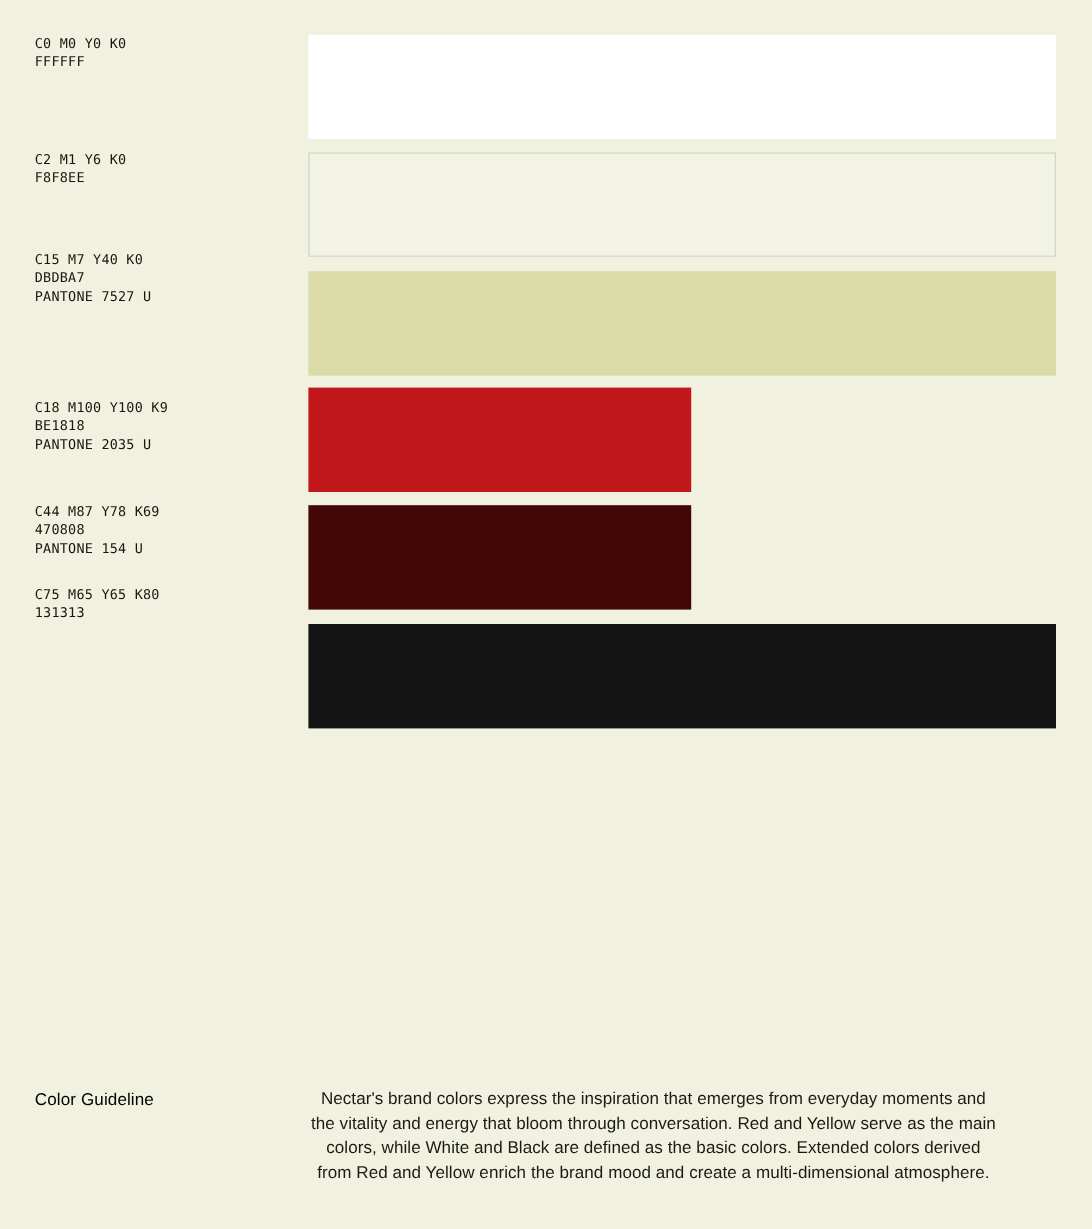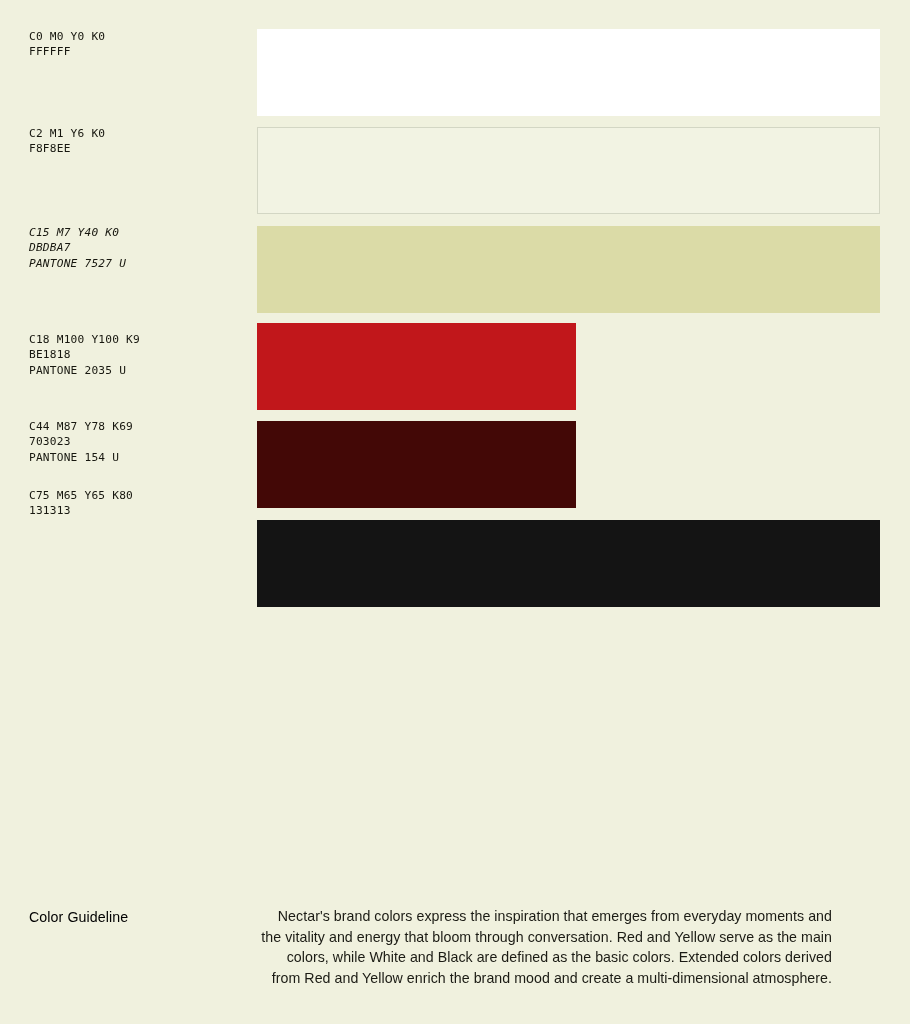--- a/index.html
+++ b/index.html
@@ -80,47 +80,47 @@
   }
   .guideline-body {
     position: absolute;
     left: 257px;
     top: 3px;
     width: 575px;
     font-size: 14.2px;
     line-height: 20.5px;
     color: #1b1b14;
     letter-spacing: 0.05px;
-    text-align: right;
+    text-align: center;
   }
 </style>
 </head>
 <body>
 
 <div class="page">
 
   <div class="swatch-list">
       <div class="swatch-row" style="top: 0px;">
         <div class="swatch-label" style="top: 29px;"><span class="line">C0 M0 Y0 K0</span><span class="line">FFFFFF</span></div>
         <div class="swatch-chip" style="top: 29px; width: 623px; height: 87px; background: rgb(255, 255, 255);"></div>
       </div>
       <div class="swatch-row" style="top: 0px;">
         <div class="swatch-label" style="top: 126px;"><span class="line">C2 M1 Y6 K0</span><span class="line">F8F8EE</span></div>
         <div class="swatch-chip bordered" style="top: 127px; width: 623px; height: 87px; background: rgb(242, 243, 227); border-color: rgb(211, 214, 196);"></div>
       </div>
       <div class="swatch-row" style="top: 0px;">
-        <div class="swatch-label" style="top: 225px; font-style: italic;"><span class="line">C15 M7 Y40 K0</span><span class="line">DBDBA7</span><span class="line">PANTONE 7527 U</span></div>
+        <div class="swatch-label" style="top: 209px;"><span class="line">C15 M7 Y40 K0</span><span class="line">DBDBA7</span><span class="line">PANTONE 7527 U</span></div>
         <div class="swatch-chip" style="top: 226px; width: 623px; height: 87px; background: rgb(219, 219, 167);"></div>
       </div>
       <div class="swatch-row" style="top: 0px;">
         <div class="swatch-label" style="top: 332px;"><span class="line">C18 M100 Y100 K9</span><span class="line">BE1818</span><span class="line">PANTONE 2035 U</span></div>
         <div class="swatch-chip" style="top: 323px; width: 319px; height: 87px; background: rgb(193, 23, 27);"></div>
       </div>
       <div class="swatch-row" style="top: 0px;">
-        <div class="swatch-label" style="top: 419px;"><span class="line">C44 M87 Y78 K69</span><span class="line">703023</span><span class="line">PANTONE 154 U</span></div>
+        <div class="swatch-label" style="top: 419px;"><span class="line">C44 M87 Y78 K69</span><span class="line">470808</span><span class="line">PANTONE 154 U</span></div>
         <div class="swatch-chip" style="top: 421px; width: 319px; height: 87px; background: rgb(67, 8, 6);"></div>
       </div>
       <div class="swatch-row" style="top: 0px;">
         <div class="swatch-label" style="top: 488px;"><span class="line">C75 M65 Y65 K80</span><span class="line">131313</span></div>
         <div class="swatch-chip" style="top: 520px; width: 623px; height: 87px; background: rgb(20, 20, 20);"></div>
       </div>
     </div>
 
   <div class="guideline">
     <div class="guideline-title">Color Guideline</div>

